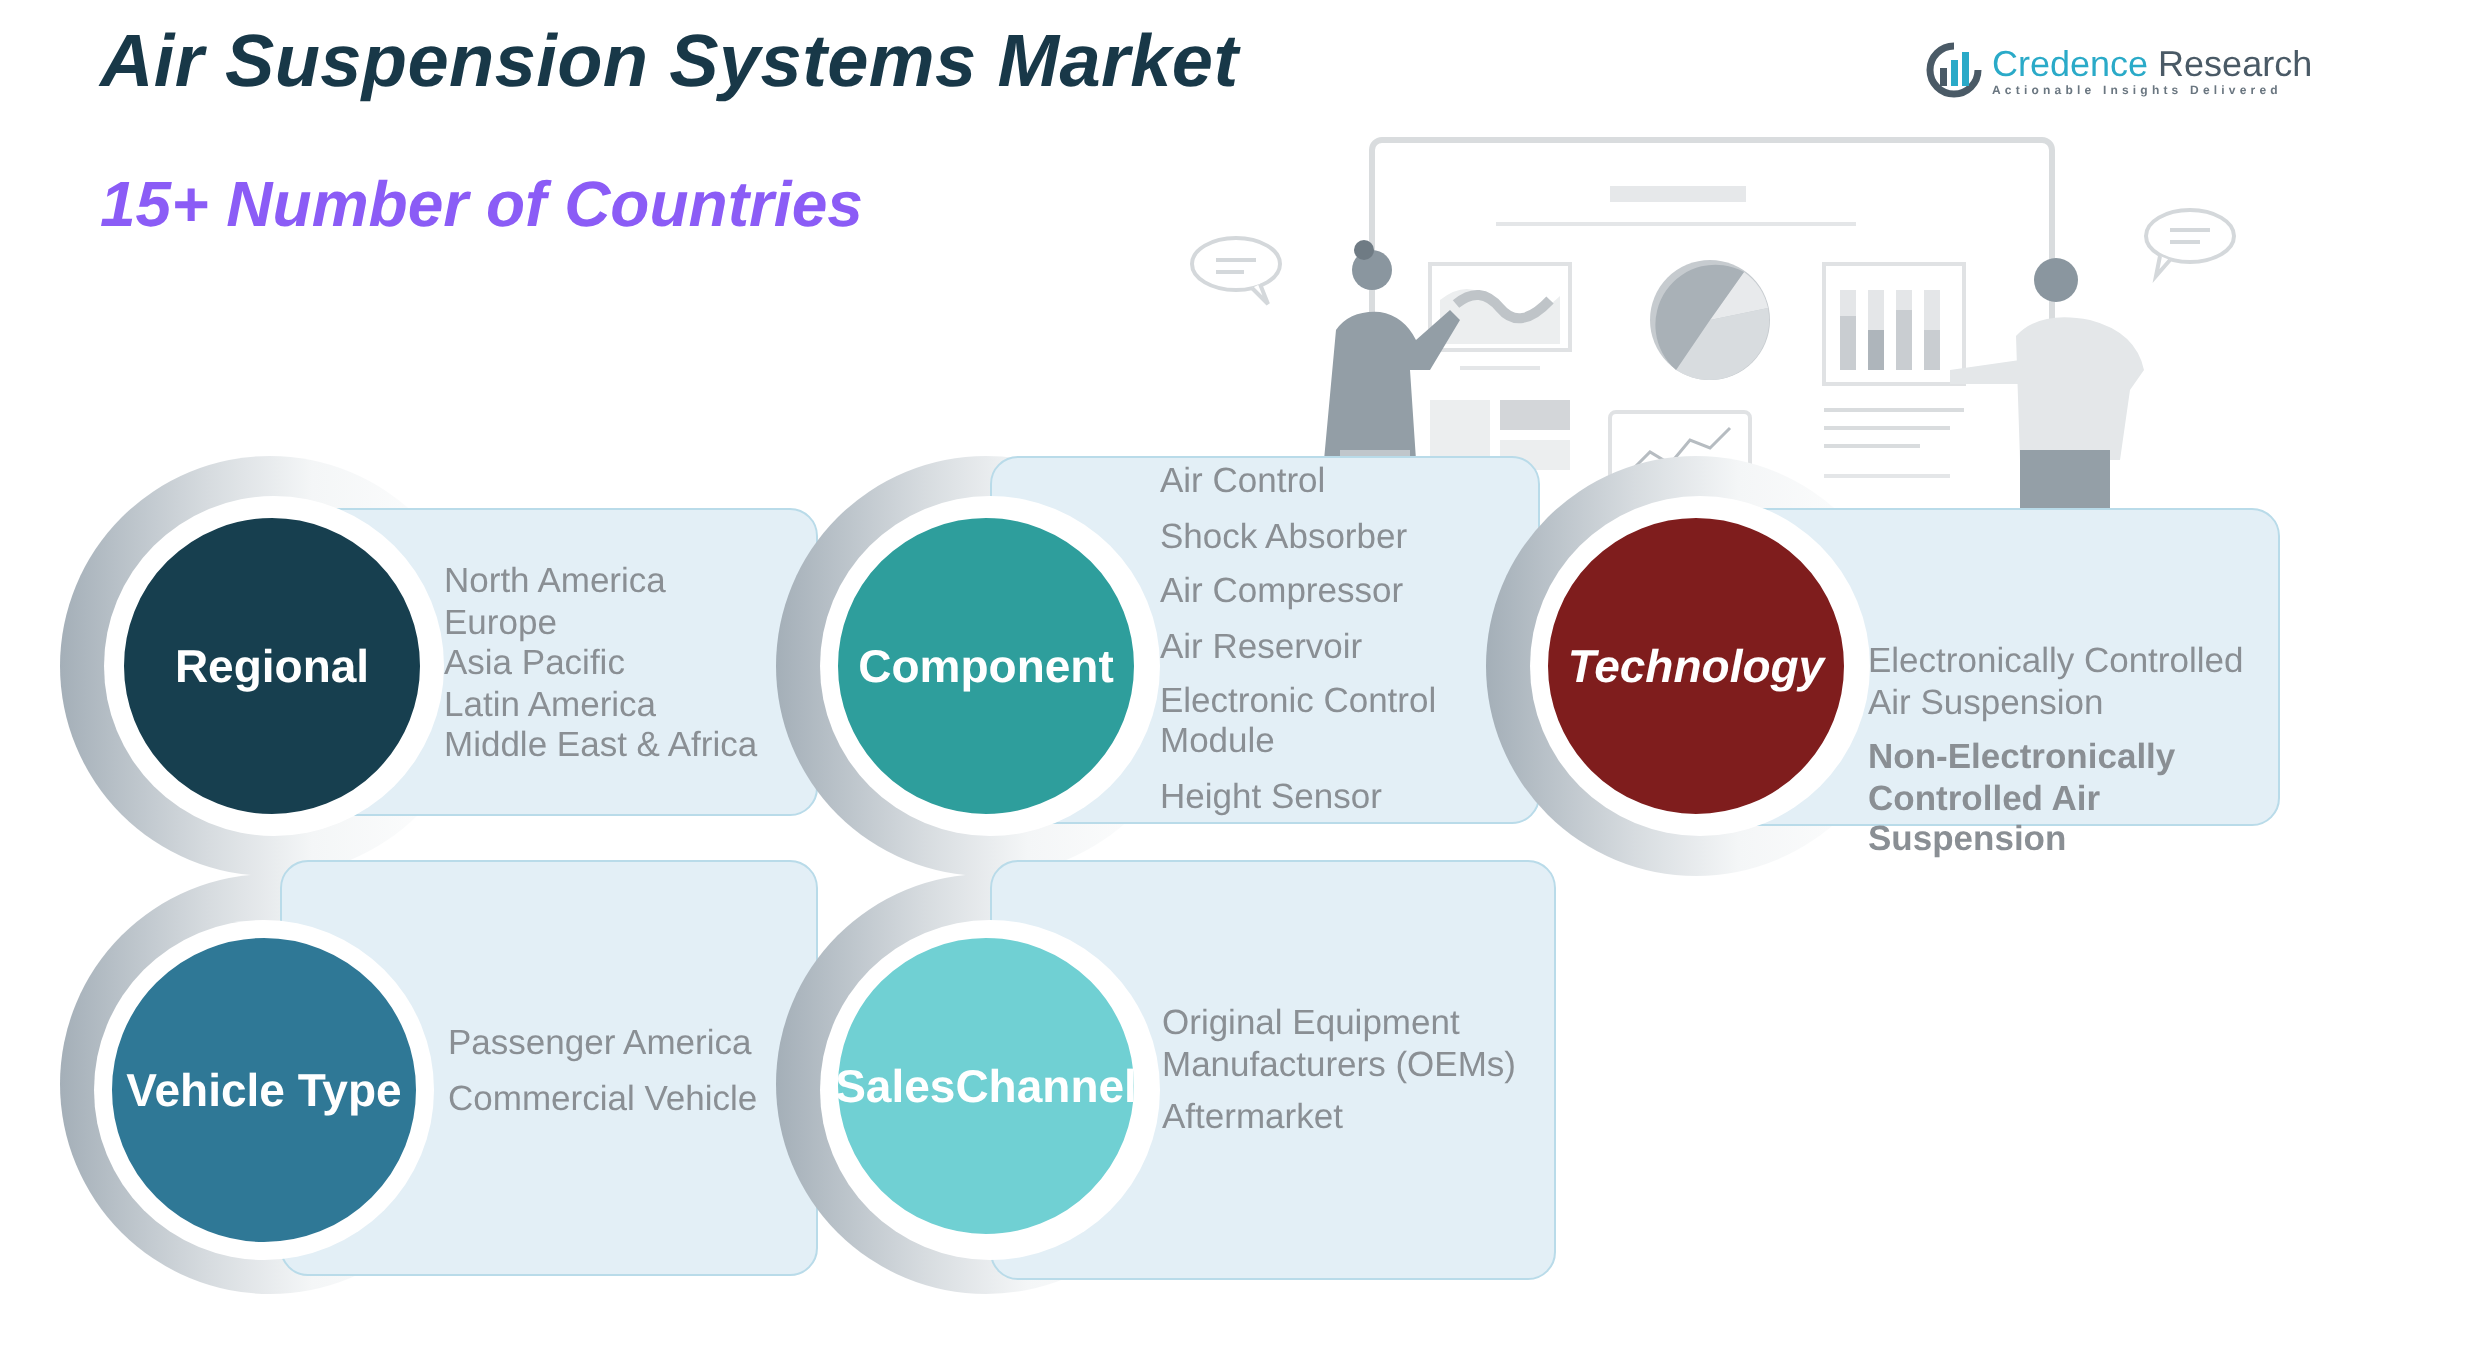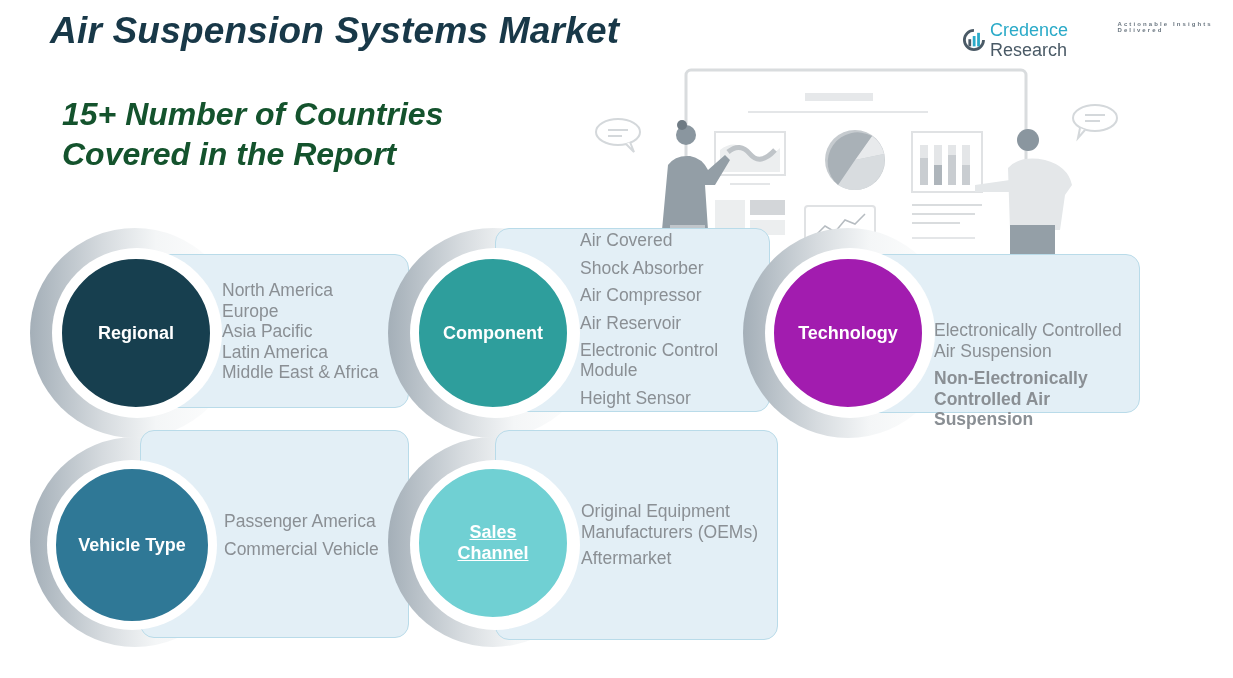--- a/index.html
+++ b/index.html
@@ -9,27 +9,27 @@
       font-family: "Liberation Sans", "DejaVu Sans", sans-serif;
     }
     .title {
       position: absolute; left: 50px; top: 10px;
       font-size: 37px; font-weight: bold; font-style: italic;
       color: #183848; letter-spacing: 0.2px; margin: 0;
     }
     .subtitle {
       position: absolute; left: 50px; top: 82px;
       font-size: 32px; font-weight: bold; font-style: italic;
-      color: #14532d; line-height: 40px; margin: 12px;
+      color: #8b5cf6; line-height: 40px; margin: 0;
     }
     .logo {
       position: absolute; left: 962px; top: 20px; display: flex; align-items: center;
     }
     .logo-mark { width: 30px; height: 30px; margin-right: 4px; }
-    .logo-text { display: flex; }
+    .logo-text { display: flex; flex-direction: column; }
     .logo-name { font-size: 18px; line-height: 20px; }
     .logo-name .c1 { color: #2aaac8; }
     .logo-name .c2 { color: #4a5a66; }
     .logo-tag { font-size: 6px; letter-spacing: 2.1px; color: #6a7680; font-weight: bold; margin-top: 1px; }
 
     
     .illus { position: absolute; left: 590px; top: 60px; width: 560px; height: 200px; }
 
     
     .panel {
@@ -40,33 +40,32 @@
       position: absolute; border-radius: 50%;
       background: radial-gradient(circle at 70% 50%, #ffffff 0%, #ffffff 55%, #e6eaed 70%, #b6bec5 88%, #ffffff 100%);
     }
     .halo-ring {
       position: absolute; border-radius: 50%;
       background: linear-gradient(90deg, #a4afb8 0%, #d6dbdf 35%, #f4f6f7 60%, #ffffff 100%);
     }
     .circle {
       position: absolute; border-radius: 50%; border: 4px solid #ffffff;
       display: flex; align-items: center; justify-content: center; text-align: center;
-      color: #ffffff; font-weight: bold; font-size: 18px; line-height: 21px;
+      color: #ffffff; font-weight: bold; font-size: 23px; line-height: 21px;
       box-sizing: border-box;
     }
     .items { position: absolute; color: #8a8f94; font-size: 17.5px; }
     .items div { white-space: nowrap; }
   </style>
 </head>
 <body>
 
 <h1 class="title">Air Suspension Systems Market</h1>
 <div class="subtitle">
   <div>15+ Number of Countries</div>
-  <div>Covered in the Report</div>
 </div>
 
 <div class="logo">
   <svg class="logo-mark" viewBox="0 0 30 30">
     <path d="M15 3 A12 12 0 1 0 27 15" fill="none" stroke="#4a5a66" stroke-width="3.5"></path>
     <rect x="8" y="14" width="3.5" height="9" fill="#4a5a66"></rect>
     <rect x="13.5" y="10" width="3.5" height="13" fill="#2aaac8"></rect>
     <rect x="19" y="6" width="3.5" height="17" fill="#2aaac8"></rect>
   </svg>
   <div class="logo-text">
@@ -163,32 +162,32 @@
   <div>Middle East &amp; Africa</div>
 </div>
 
 <div class="halo-ring" style="left:388px; top:228px; width:210px; height:210px;"></div>
 <div class="panel" style="left:495px; top:228px; width:273px; height:182px;"></div>
 <div class="halo" style="left:410px; top:248px; width:170px; height:170px; background:#ffffff;"></div>
 <div class="circle" style="left:415px; top:255px; width:156px; height:156px; background:#2e9e9c;">
   <span>Component</span>
 </div>
 <div class="items" style="left:580px; top:230px; line-height:20px;">
-  <div style="margin-bottom:7.5px;">Air Covered</div>
+  <div style="margin-bottom:7.5px;">Air Control</div>
   <div style="margin-bottom:7.5px;">Shock Absorber</div>
   <div style="margin-bottom:7.5px;">Air Compressor</div>
   <div style="margin-bottom:7.5px;">Air Reservoir</div>
   <div style="white-space:normal; width:160px; margin-bottom:7.5px;">Electronic Control Module</div>
   <div>Height Sensor</div>
 </div>
 
 <div class="halo-ring" style="left:743px; top:228px; width:210px; height:210px;"></div>
 <div class="panel" style="left:851px; top:254px; width:287px; height:157px;"></div>
 <div class="halo" style="left:765px; top:248px; width:170px; height:170px; background:#ffffff;"></div>
-<div class="circle" style="left:770px; top:255px; width:156px; height:156px; background:#a21caf;">
+<div class="circle" style="left:770px; top:255px; width:156px; height:156px; background:#7f1d1d;font-style:italic;">
   <span>Technology</span>
 </div>
 <div class="items" style="left:934px; top:280px; line-height:20.5px;">
   <div style="white-space:normal; width:205px; margin-bottom:7px;margin-top:40px;">Electronically Controlled Air Suspension</div>
   <div style="white-space:normal; width:160px;font-weight:bold;">Non-Electronically Controlled Air Suspension</div>
 </div>
 
 <div class="halo-ring" style="left:30px; top:437px; width:210px; height:210px;"></div>
 <div class="panel" style="left:140px; top:430px; width:267px; height:206px;"></div>
 <div class="halo" style="left:47px; top:460px; width:170px; height:170px; background:#ffffff;"></div>
@@ -196,20 +195,20 @@
   <span>Vehicle Type</span>
 </div>
 <div class="items" style="left:224px; top:511px; line-height:20px;">
   <div style="margin-bottom:8px;">Passenger America</div>
   <div>Commercial Vehicle</div>
 </div>
 
 <div class="halo-ring" style="left:388px; top:437px; width:210px; height:210px;"></div>
 <div class="panel" style="left:495px; top:430px; width:281px; height:208px;"></div>
 <div class="halo" style="left:410px; top:460px; width:170px; height:170px; background:#ffffff;"></div>
-<div class="circle" style="left:415px; top:465px; width:156px; height:156px; background:#70d0d3; flex-direction:column;text-decoration:underline;">
+<div class="circle" style="left:415px; top:465px; width:156px; height:156px; background:#70d0d3; flex-direction:row;">
   <span>Sales</span>
   <span>Channel</span>
 </div>
 <div class="items" style="left:581px; top:501px; line-height:20.5px;">
   <div style="white-space:normal; width:190px; margin-bottom:6px;">Original Equipment Manufacturers (OEMs)</div>
   <div>Aftermarket</div>
 </div>
 
 </body></html>

